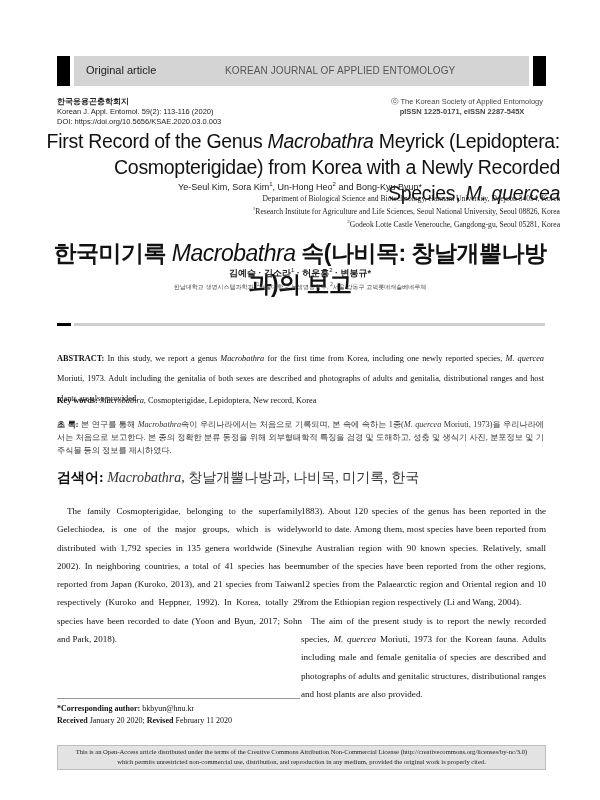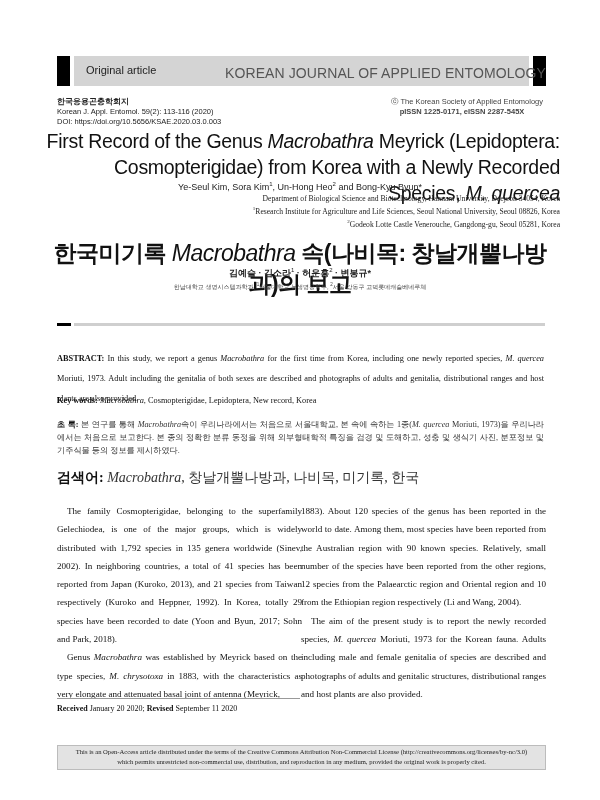--- a/index.html
+++ b/index.html
@@ -6,21 +6,21 @@
   body { width:600px; height:800px; position:relative; overflow:hidden; color:#111; }
   .sans { font-family:"Liberation Sans", "DejaVu Sans", sans-serif; }
   .serif { font-family:"Liberation Serif", "DejaVu Serif", serif; }
 
   
   .band { position:absolute; left:57px; top:56px; width:489px; height:30px; }
   .band .lblock { position:absolute; left:0; top:0; width:13px; height:30px; background:#000; }
   .band .rblock { position:absolute; right:0; top:0; width:13px; height:30px; background:#000; }
   .band .gray { position:absolute; left:17px; right:17px; top:0; height:30px; background:#d4d4d4; }
   .band .orig { position:absolute; left:29px; top:8px; font-size:11px; color:#222; }
-  .band .journal { position:absolute; left:168px; top:9px; font-size:14px; color:#555; letter-spacing:0.1px; }
+  .band .journal { position:absolute; left:168px; top:9px; font-size:10px; color:#555; letter-spacing:0.1px; }
 
   .meta-left { position:absolute; left:57px; top:97px; font-size:7.5px; line-height:10px; color:#222; }
   .meta-left .kr { font-weight:bold; font-size:8px; }
   .meta-right { position:absolute; right:57px; top:97px; font-size:7.5px; line-height:10px; color:#444; text-align:center; }
   .meta-right .l2 { padding-right:10px;font-weight:bold; }
 
   .title { position:absolute; left:40px; width:520px; top:128px; text-align:right; font-size:19.5px; line-height:26px; color:#111; letter-spacing:-0.3px; }
   .authors { position:absolute; left:40px; width:520px; top:181px; text-align:center; font-size:9px; color:#222; }
   .affil { position:absolute; left:40px; width:520px; top:194px; text-align:right; font-size:7.6px; line-height:10px; color:#222; }
 
@@ -97,37 +97,37 @@
 </div>
 
 <div class="abstract serif">
   <b>ABSTRACT:</b><span> In this study, we report a genus </span><i>Macrobathra</i><span> for the first time from Korea, including one newly reported species, </span><i>M. quercea</i><span> Moriuti, 1973. Adult including the genitalia of both sexes are described and photographs of adults and genitalia, distributional ranges and host plants are also provided.</span>
 </div>
 <div class="keywords serif">
   <b>Key words:</b> <i>Macrobathra</i><span>, Cosmopterigidae, Lepidoptera, New record, Korea</span>
 </div>
 
 <div class="kabstract serif">
-  <b style="color:#111">초 록:</b><span> 본 연구를 통해 </span><i>Macrobathra</i><span>속이 우리나라에서는 처음으로 서울대학교, 본 속에 속하는 1종(</span><i>M. quercea</i><span> Moriuti, 1973)을 우리나라에서는 처음으로 보고한다. 본 종의 정확한 분류 동정을 위해 외부형태학적 특징을 검경 및 도해하고, 성충 및 생식기 사진, 분포정보 및 기주식물 등의 정보를 제시하였다.</span>
+  <b style="color:#111">초 록:</b><span> 본 연구를 통해 </span><i>Macrobathra</i><span>속이 우리나라에서는 처음으로 기록되며, 본 속에 속하는 1종(</span><i>M. quercea</i><span> Moriuti, 1973)을 우리나라에서는 처음으로 보고한다. 본 종의 정확한 분류 동정을 위해 외부형태학적 특징을 검경 및 도해하고, 성충 및 생식기 사진, 분포정보 및 기주식물 등의 정보를 제시하였다.</span>
 </div>
 <div class="kkeywords serif">
   <b style="color:#111">검색어:</b> <i>Macrobathra</i><span>, 창날개뿔나방과, 나비목, 미기록, 한국</span>
 </div>
 
 <div class="col col1 serif">
   <p>The family Cosmopterigidae, belonging to the superfamily Gelechiodea, is one of the major groups, which is widely distributed with 1,792 species in 135 genera worldwide (Sinev, 2002). In neighboring countries, a total of 41 species has been reported from Japan (Kuroko, 2013), and 21 species from Taiwan respectively (Kuroko and Heppner, 1992). In Korea, totally 29 species have been recorded to date (Yoon and Byun, 2017; Sohn and Park, 2018).</p>
-  <p><span>Genus </span><i>Macrobathra</i><span> was established by Meyrick based on the type species, </span><i>M. chrysotoxa</i><span> in 1883, with the characteristics as very elongate and attenuated basal joint of antenna (Meyrick,</span></p>
 </div>
 
 <div class="col col2 serif">
   <p class="first">1883). About 120 species of the genus has been reported in the world to date. Among them, most species have been reported from the Australian region with 90 known species. Relatively, small number of the species have been reported from the other regions, 12 species from the Palaearctic region and Oriental region and 10 from the Ethiopian region respectively (Li and Wang, 2004).</p>
   <p><span>The aim of the present study is to report the newly recorded species, </span><i>M. quercea</i><span> Moriuti, 1973 for the Korean fauna. Adults including male and female genitalia of species are described and photographs of adults and genitalic structures, distributional ranges and host plants are also provided.</span></p>
 </div>
 
 <div class="footnote-rule"></div>
 <div class="footnote serif">
-  <div><b>Received</b><span> January 20 2020; </span><b>Revised</b><span> September 11 2020</span></div>
+  <div><b>*Corresponding author:</b><span> bkbyun@hnu.kr</span></div>
+  <div><b>Received</b><span> January 20 2020; </span><b>Revised</b><span> February 11 2020</span></div>
 </div>
 
 <div class="license serif">
   <div>This is an Open-Access article distributed under the terms of the Creative Commons Attribution Non-Commercial License (http://creativecommons.org/licenses/by-nc/3.0)</div>
   <div>which permits unrestricted non-commercial use, distribution, and reproduction in any medium, provided the original work is properly cited.</div>
 </div>
 
 </body></html>

